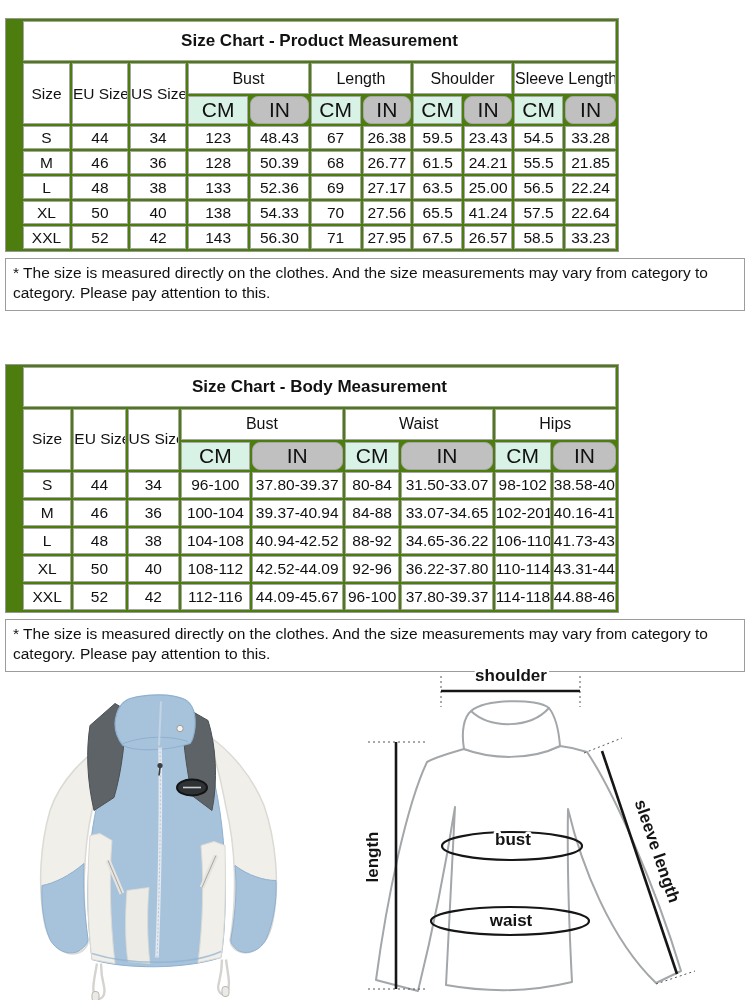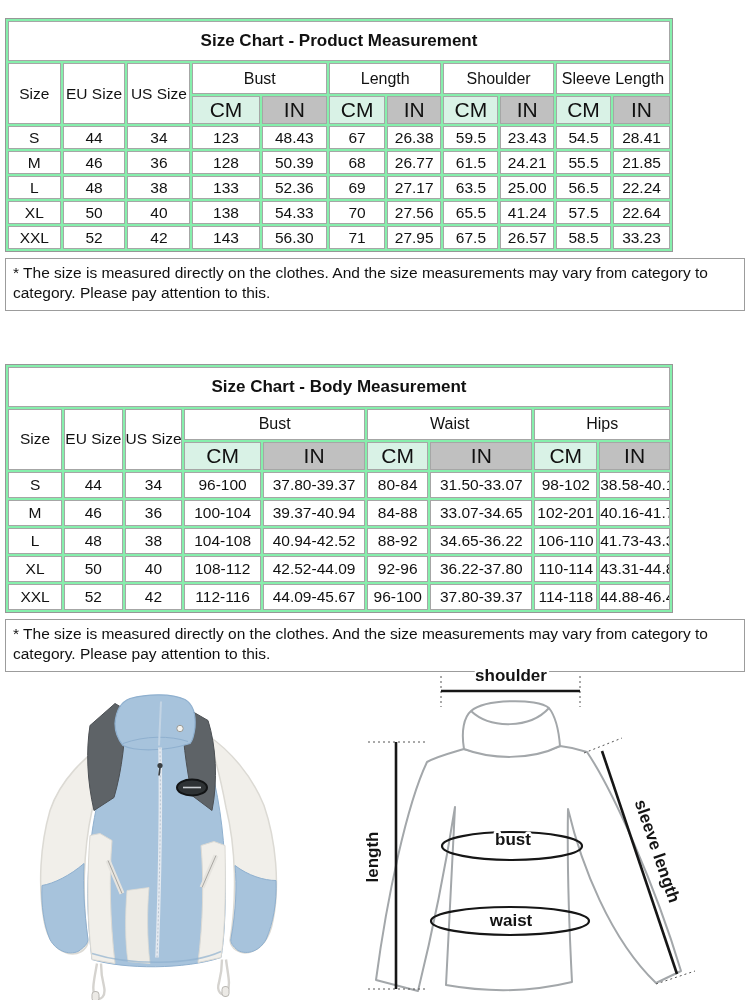--- a/index.html
+++ b/index.html
@@ -5,39 +5,40 @@
   html,body{margin:0;padding:0;background:#fff;}
   .page{
     width:750px;height:1000px;box-sizing:border-box;
     padding-top:18px;background:#fff;overflow:hidden;
     font-family:"Liberation Sans",sans-serif;color:#111;
     position:relative;
   }
   .chart-block{width:740px;margin:0 auto;}
   .block-2{margin-top:53px;}
   table.size-table{
-    width:668px;table-layout:fixed;
+    width:614px;table-layout:fixed;
     border-collapse:separate;border-spacing:2px;
     border:1px solid var(--table-border,#979797);
-    background:#86efac;
+    background:#4d7c0f;
+    padding-left:15px;
   }
   table.size-table th, table.size-table td{
     border:1px solid #a6a6a6;
     text-align:center;vertical-align:middle;
     font-size:15.5px;font-weight:400;
     padding:1px 0;white-space:nowrap;overflow:hidden;
     background:#fff;
   }
   table.size-table .title-cell{
     font-size:17px;font-weight:700;height:36px;
   }
   table.size-table .group-cell{height:27px;font-size:16px;}
   table.size-table .unit-cell{height:21px;font-size:21px;}
   table.size-table .unit-cell.cm{background:var(--unit-cm-bg,#d9f2e6);}
-  table.size-table .unit-cell.in{background:var(--unit-in-bg,#c0c0c0);}
+  table.size-table .unit-cell.in{background:var(--unit-in-bg,#c0c0c0);border-radius:8px;}
   table.size-table tbody td{height:19px;}
   table.body-variant tbody td{height:22px;}
   .note{
     width:740px;box-sizing:border-box;margin-top:6px;
     border:1px solid #9c9c9c;background:#fff;
     font-size:15.5px;line-height:1.32;padding:4px 4px 6px 7px;
     text-align:left;
   }
   .figure-row{position:relative;width:750px;height:362px;margin-top:18px;}
   .jacket-svg{position:absolute;left:30px;top:4px;}
@@ -97,21 +98,21 @@
             <td>S</td>
             <td>44</td>
             <td>34</td>
             <td>123</td>
             <td>48.43</td>
             <td>67</td>
             <td>26.38</td>
             <td>59.5</td>
             <td>23.43</td>
             <td>54.5</td>
-            <td>28.41</td>
+            <td>33.28</td>
           </tr>
           <tr>
             <td>M</td>
             <td>46</td>
             <td>36</td>
             <td>128</td>
             <td>50.39</td>
             <td>68</td>
             <td>26.77</td>
             <td>61.5</td>

